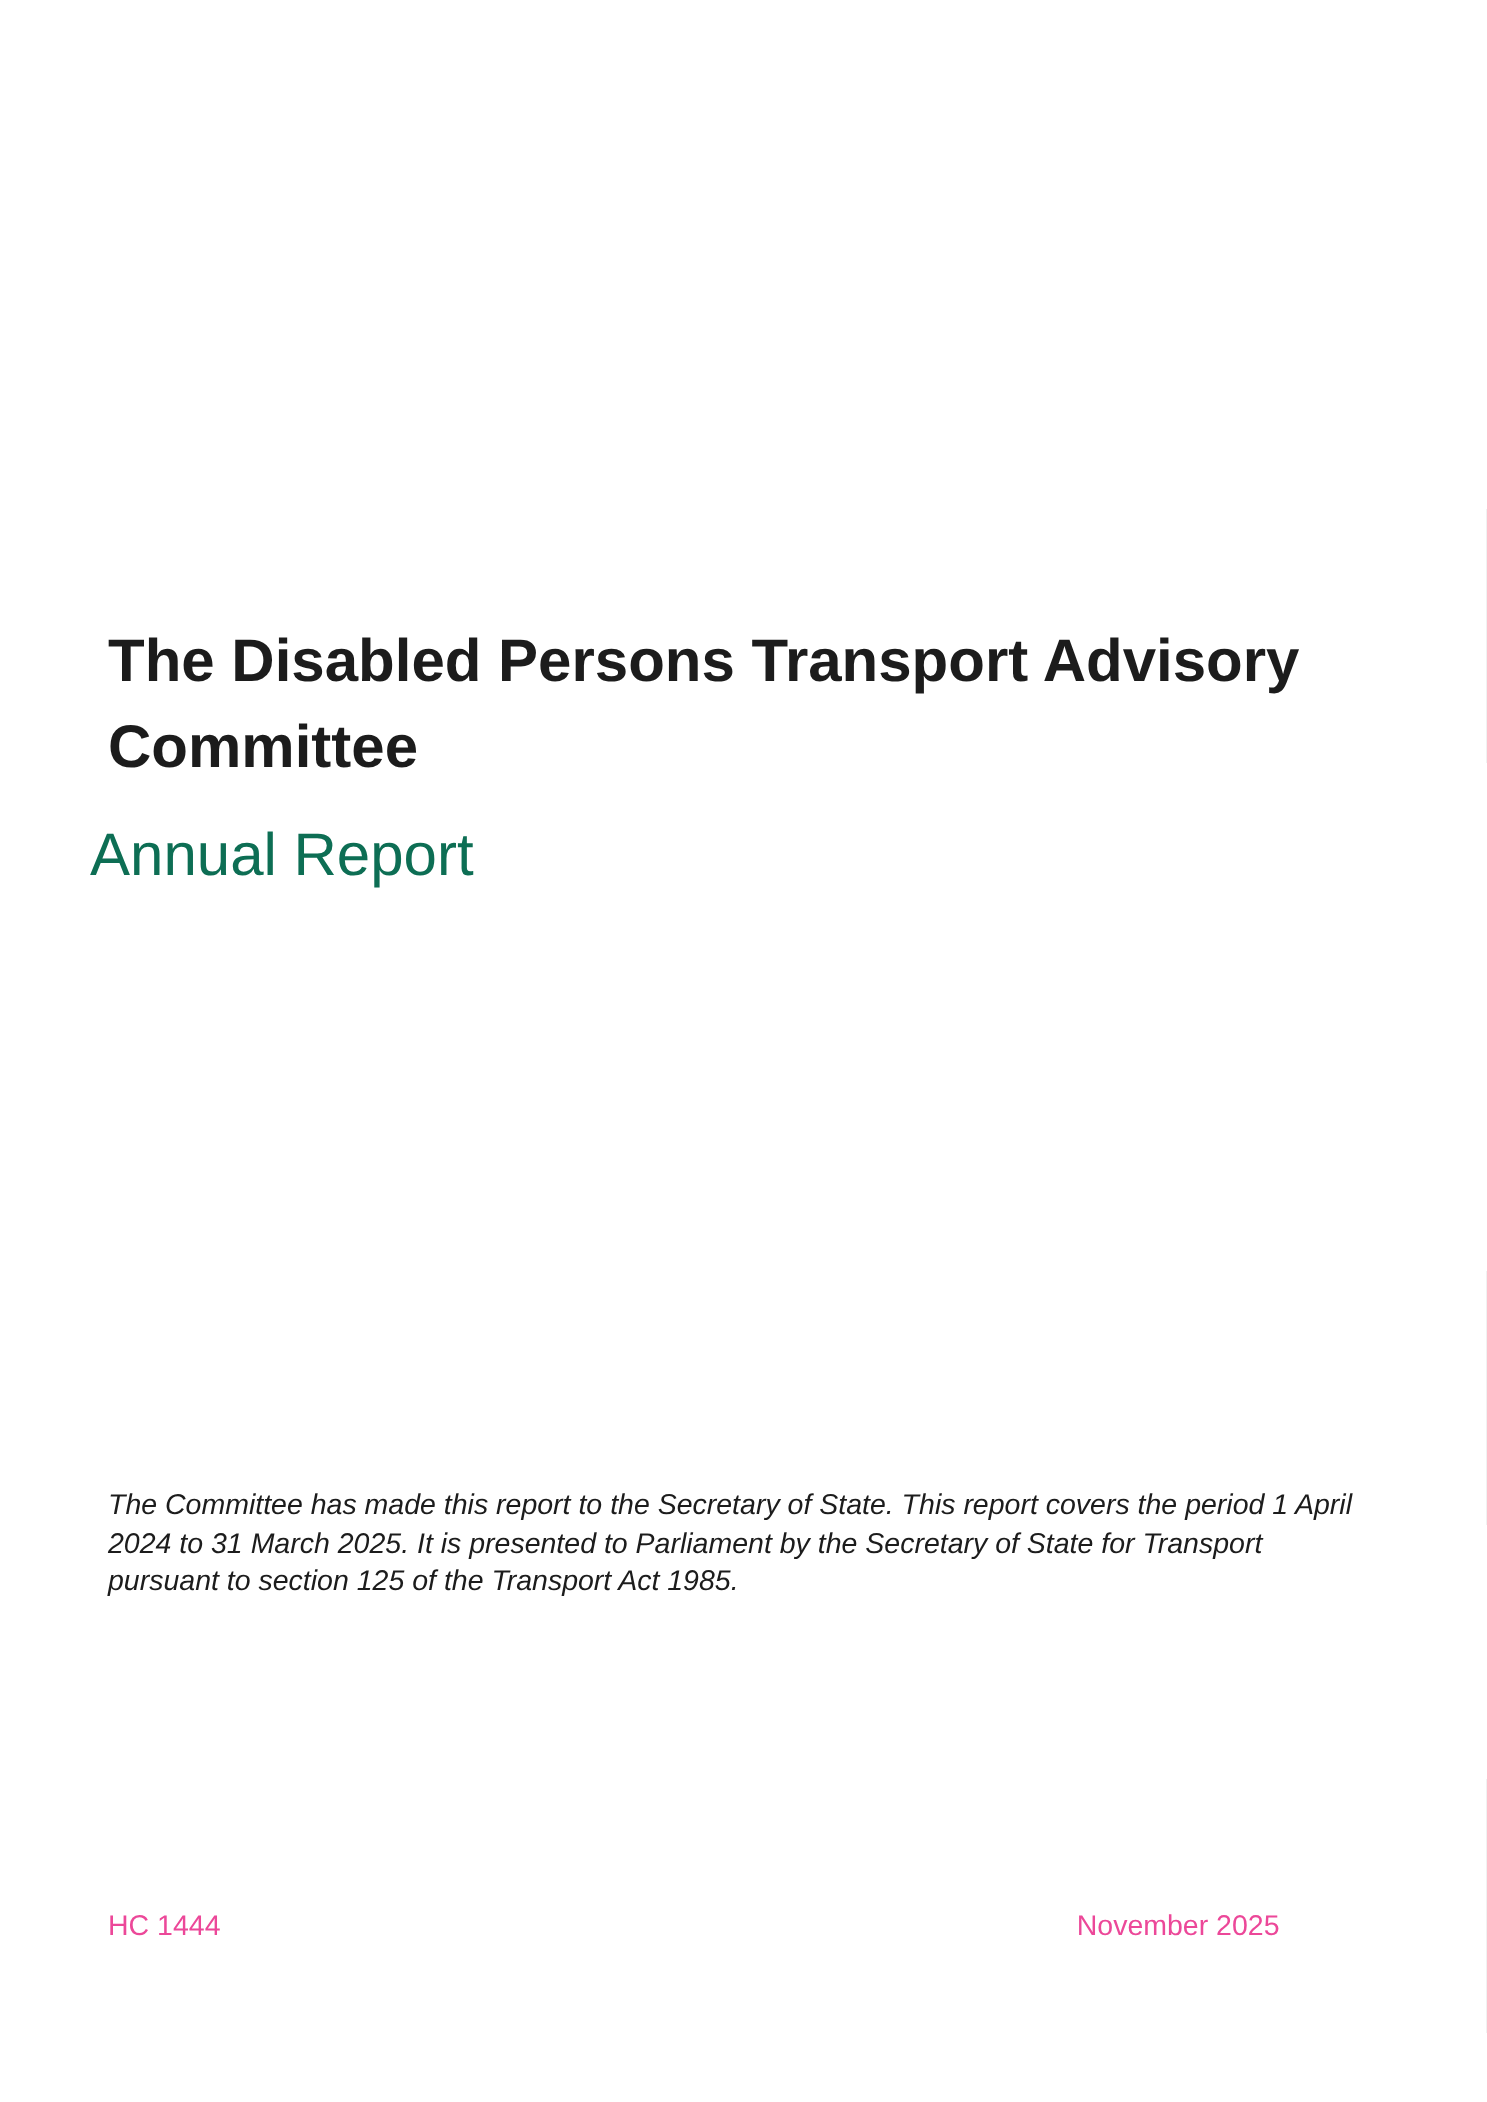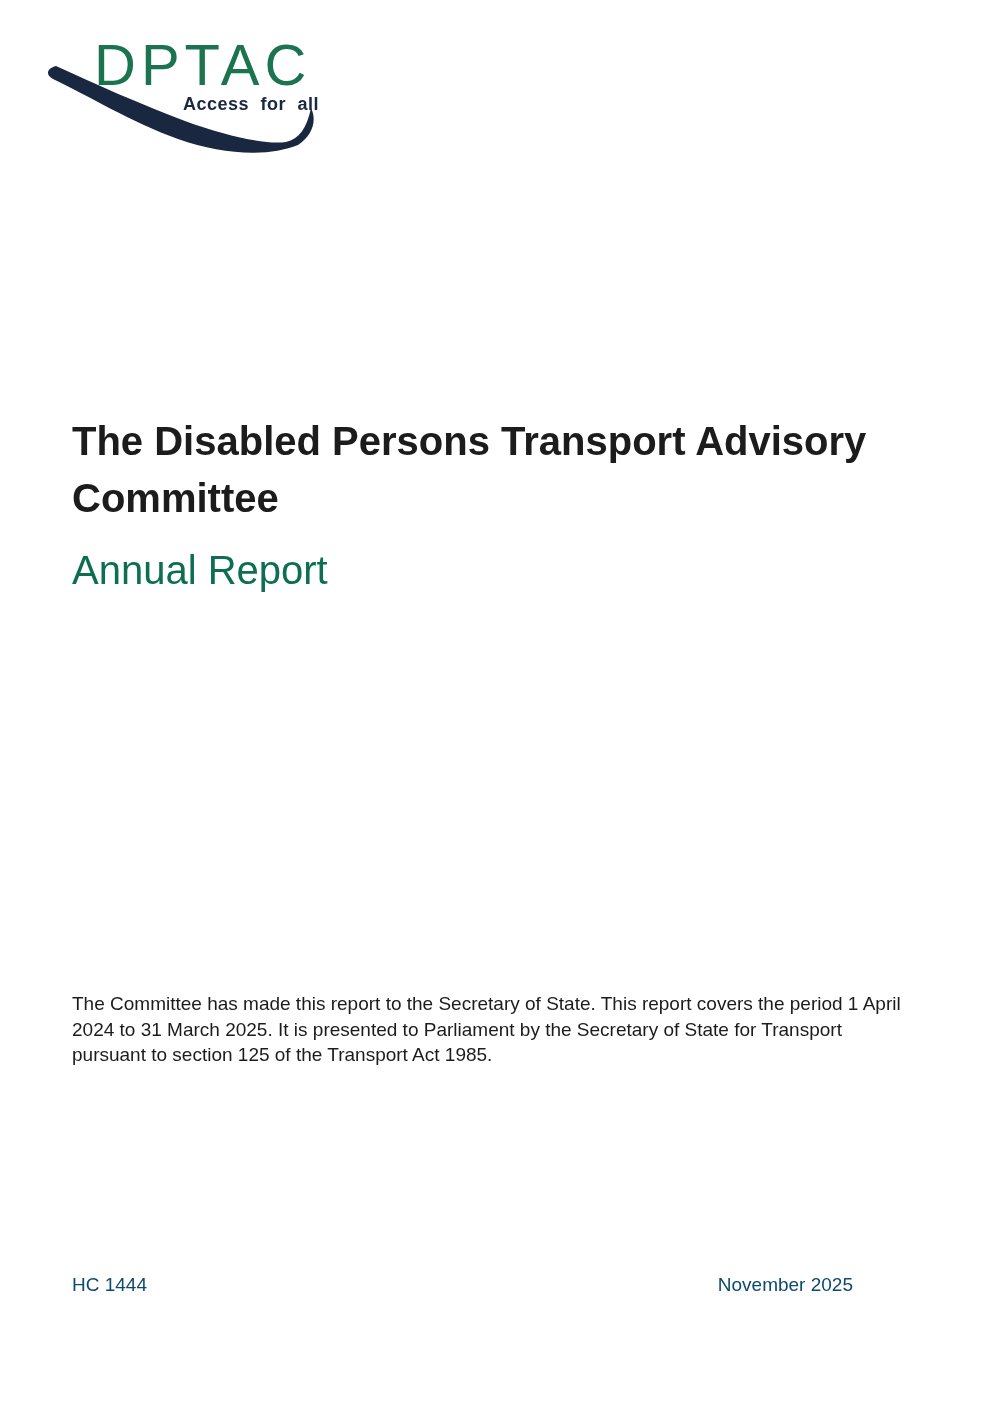--- a/index.html
+++ b/index.html
@@ -54,70 +54,57 @@
     position: absolute;
     left: 72px; top: 413px;
     width: 850px;
     font-size: 40px;
     line-height: 57px;
     font-weight: 700;
     color: #1c1c1c;
   }
   .report-subtitle {
     position: absolute;
-    left: 72px; top: 548px;
+    left: 60px; top: 548px;
     font-size: 40px;
     line-height: 45px;
     font-weight: 400;
     color: #0d6e54;
   }
 
   
   .body-paragraph {
     position: absolute;
     left: 72px; top: 991px;
     width: 843px;
     font-size: 19px;
     line-height: 25.5px;
     color: #1c1c1c;
+    font-style: italic;
   }
 
   
   .page-footer {
     position: absolute;
     left: 72px; top: 1272px;
     width: 847px;
     display: flex;
     justify-content: space-between;
     align-items: center;
     font-size: 19px;
     line-height: 25px;
-    color: #0c4a6e;
+    color: #ec4899;
   }
   .footer-date { margin-right: 66px; }
 </style>
 </head>
 <body>
 
 <div class="page">
 
-  <div class="logo">
-    <svg class="logo-swoosh" viewBox="0 0 280 100" aria-hidden="true">
-      <path d="M 16 8
-               C 55 26, 100 46, 145 63
-               C 186 78, 226 87, 246 84
-               C 259 81, 267 70, 271 50
-               C 277 62, 273 77, 258 87
-               C 228 99, 183 97, 138 81
-               C 93 65, 45 36, 13 21
-               C 5 17, 7 10, 16 8 Z"></path>
-    </svg>
-    <div class="logo-wordmark">DPTAC</div>
-    <div class="logo-tagline">Access for all</div>
-  </div>
 
   <h1 class="report-title">The Disabled Persons Transport Advisory Committee</h1>
 
   <div class="report-subtitle">
     <div>Annual Report</div>
   </div>
 
   <p class="body-paragraph">The Committee has made this report to the Secretary of State. This report covers the period 1 April 2024 to 31 March 2025. It is presented to Parliament by the Secretary of State for Transport pursuant to section 125 of the Transport Act 1985.</p>
 
   <div class="page-footer">

